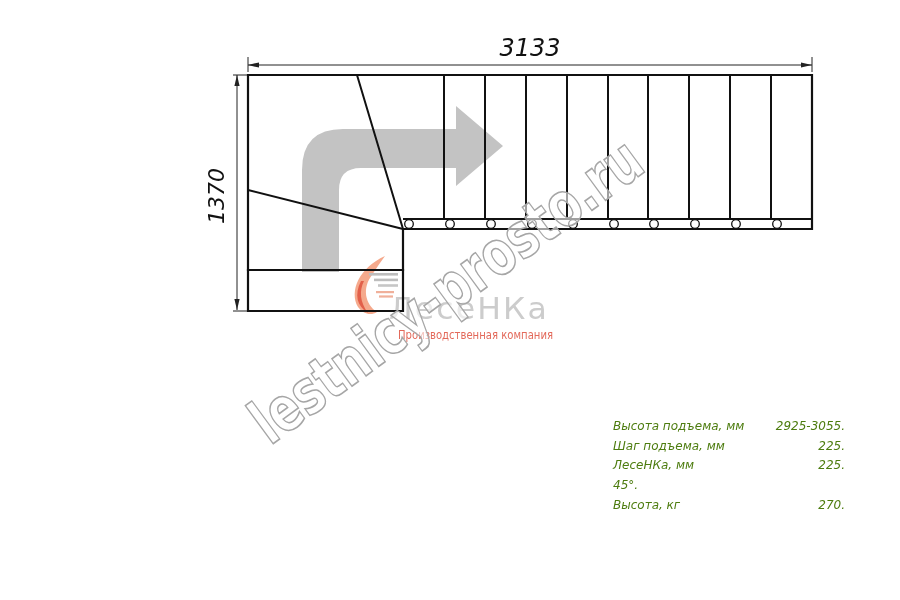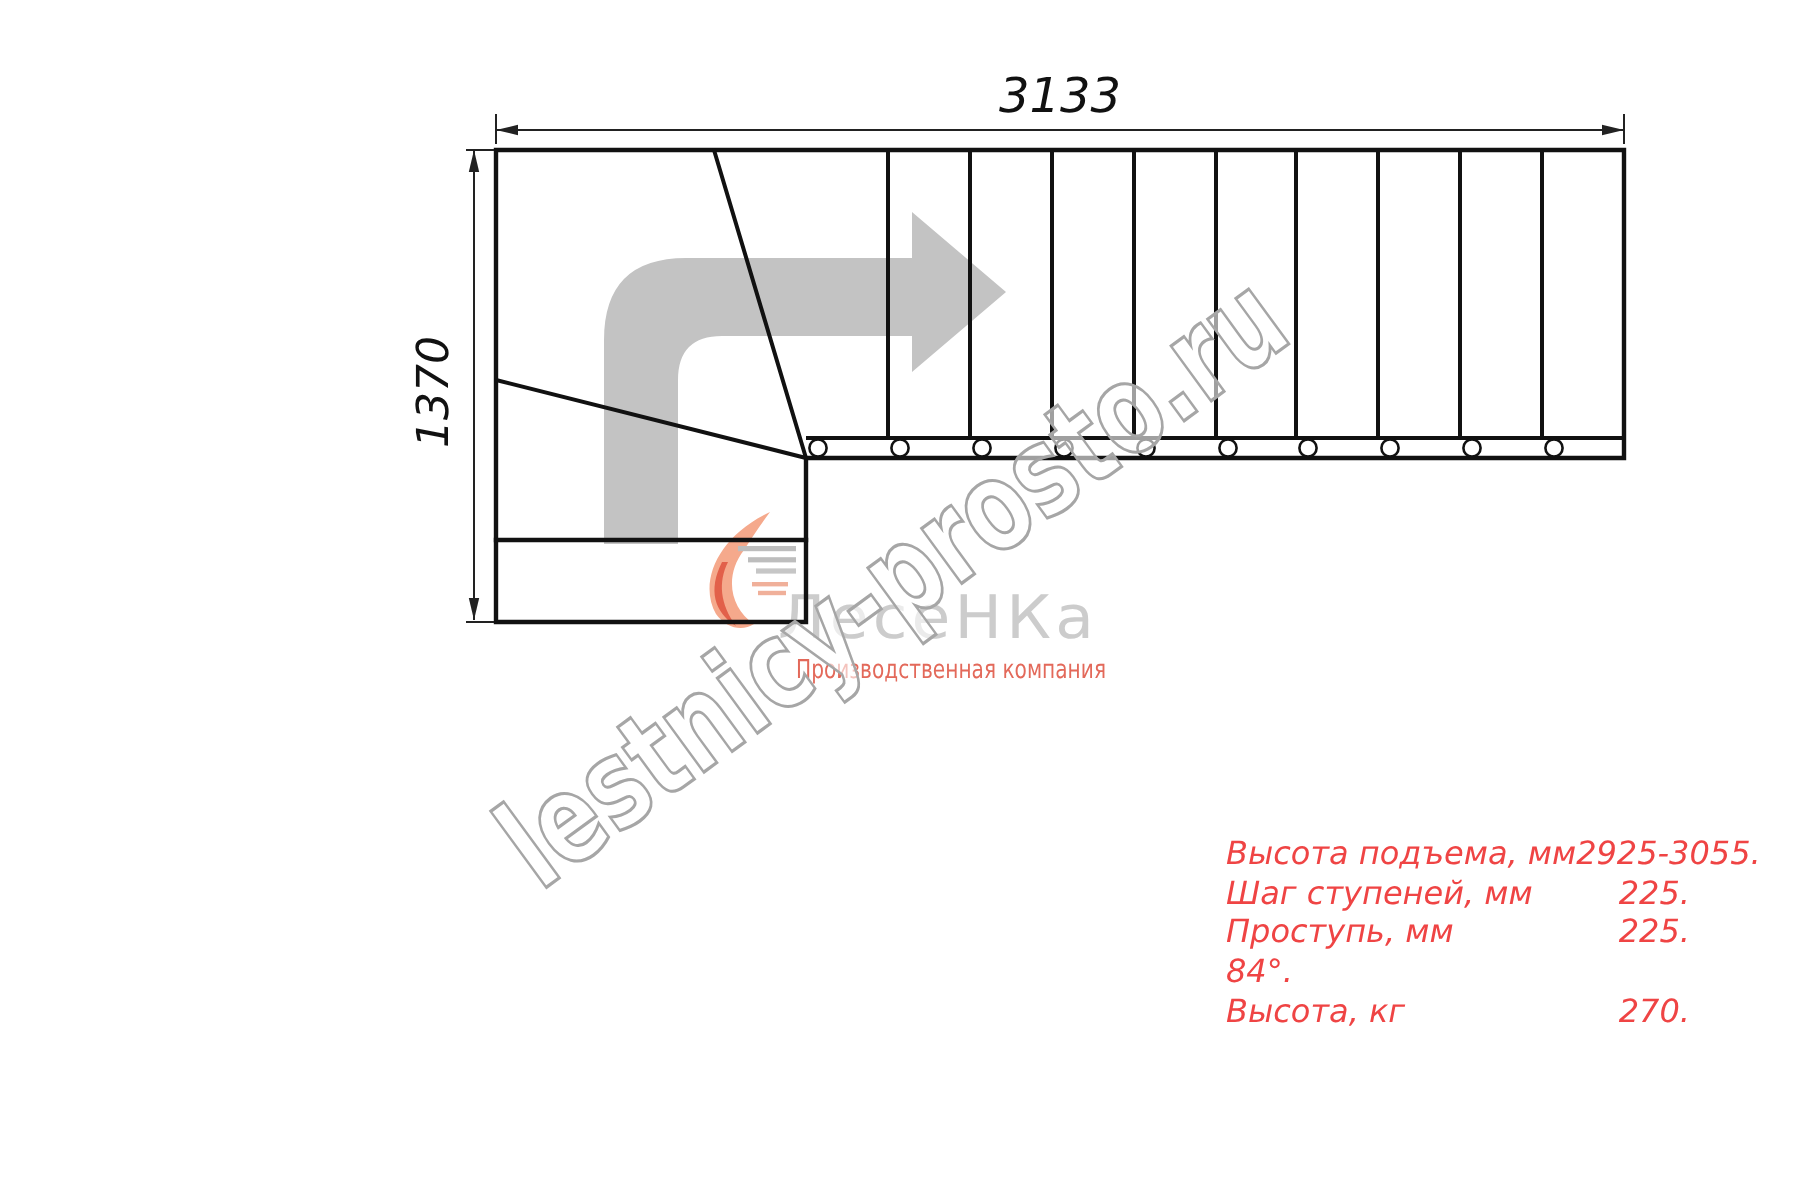--- a/index.html
+++ b/index.html
@@ -21,21 +21,21 @@
     fill:#e3695a;
   }
   .watermark-text{
     font-family:"DejaVu Sans","Liberation Sans",sans-serif;
     font-weight:bold;
     fill:rgba(255,255,255,0.60);
     stroke:#a6a6a6;stroke-width:1.6px;
   }
   #spec-table{
     position:absolute;left:613px;top:417px;width:232px;
-    font-style:italic;font-size:16px;line-height:19.7px;color:#ef4444;
+    font-style:italic;font-size:12px;line-height:19.7px;color:#4d7c0f;
   }
   .spec-row{display:flex;justify-content:space-between;}
   .spec-label{white-space:nowrap;}
   .spec-value{white-space:nowrap;text-align:center;}
 </style>
 </head>
 <body>
 
 <div id="stage">
 
@@ -116,29 +116,29 @@
 
     <text class="watermark-text" font-size="62" textLength="468" lengthAdjust="spacingAndGlyphs" transform="translate(270,446) rotate(-36.2)">lestnicy-prosto.ru</text>
   </svg>
 
   <div id="spec-table">
     <div class="spec-row">
       <span class="spec-label">Высота подъема, мм</span>
       <span class="spec-value">2925-3055.</span>
     </div>
     <div class="spec-row">
-      <span class="spec-label">Шаг ступеней, мм</span>
+      <span class="spec-label">Шаг подъема, мм</span>
       <span class="spec-value">225.</span>
     </div>
     <div class="spec-row">
-      <span class="spec-label">Проступь, мм</span>
+      <span class="spec-label">ЛесеНКа, мм</span>
       <span class="spec-value">225.</span>
     </div>
     <div class="spec-row">
-      <span class="spec-value">84°.</span>
+      <span class="spec-value">45°.</span>
     </div>
     <div class="spec-row">
       <span class="spec-label">Высота, кг</span>
       <span class="spec-value">270.</span>
     </div>
   </div>
 
 </div>
 
 </body></html>

